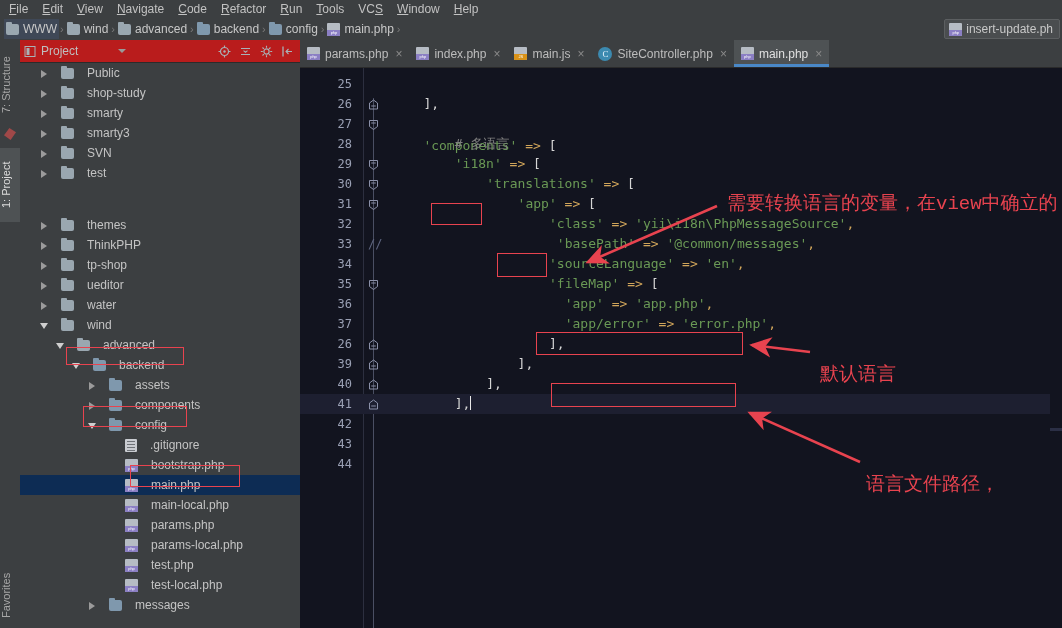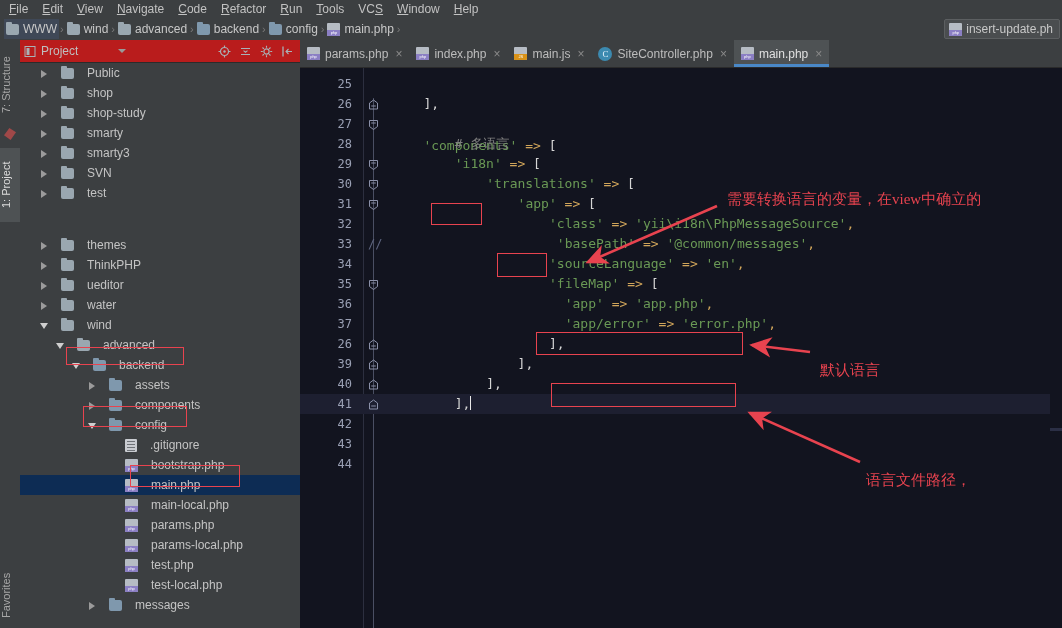--- a/index.html
+++ b/index.html
@@ -181,22 +181,22 @@
   .s-op{color:#d0a55a;}
   .s-br{color:#d6d6d6;}
   .s-cm{color:#808080;}
   .caret-bar{
     display:inline-block;width:1px;height:14px;background:#e8e8e8;vertical-align:-2px;
   }
 
   
   .rbox{position:absolute;border:1.6px solid #e8434f;box-sizing:border-box;pointer-events:none;}
   .rtext{
-    position:absolute;color:#e8434f;font-size:15px;white-space:nowrap;
-    font-family:Liberation Serif, serif;pointer-events:none;
+    position:absolute;color:#e8434f;font-size:19px;white-space:nowrap;
+    font-family:Liberation Mono, monospace;pointer-events:none;
   }
   .arrow-svg{position:absolute;pointer-events:none;overflow:visible;}
 
   
   .markstripe{position:absolute;right:0;top:28px;width:12px;bottom:0;background:#12141f;}
   .cur-mark{position:absolute;right:0;width:12px;height:3px;background:#2b2f45;}
 </style>
 </head>
 <body>
 
@@ -309,27 +309,20 @@
             <span class="arr-r"></span>
           </span>
           <span class="ficon" style="margin-left: 2px;"></span>
           <span class="tlabel">Public</span>
         </div>
         <div class="trow" style="padding-left: 18px;">
           <span class="tw">
             <span class="arr-r"></span>
           </span>
           <span class="ficon" style="margin-left: 2px;"></span>
-          <span class="tlabel">shop</span>
-        </div>
-        <div class="trow" style="padding-left: 18px;">
-          <span class="tw">
-            <span class="arr-r"></span>
-          </span>
-          <span class="ficon" style="margin-left: 2px;"></span>
           <span class="tlabel">shop-study</span>
         </div>
         <div class="trow" style="padding-left: 18px;">
           <span class="tw">
             <span class="arr-r"></span>
           </span>
           <span class="ficon" style="margin-left: 2px;"></span>
           <span class="tlabel">smarty</span>
         </div>
         <div class="trow" style="padding-left: 18px;">
@@ -359,20 +352,27 @@
           </span>
           <span class="ficon" style="margin-left: 2px;"></span>
           <span class="tlabel">themes</span>
         </div>
         <div class="trow" style="padding-left: 18px;">
           <span class="tw">
             <span class="arr-r"></span>
           </span>
           <span class="ficon" style="margin-left: 2px;"></span>
           <span class="tlabel">ThinkPHP</span>
+        </div>
+        <div class="trow" style="padding-left: 18px;">
+          <span class="tw">
+            <span class="arr-r"></span>
+          </span>
+          <span class="ficon" style="margin-left: 2px;"></span>
+          <span class="tlabel">tp-shop</span>
         </div>
         <div class="trow" style="padding-left: 18px;">
           <span class="tw">
             <span class="arr-r"></span>
           </span>
           <span class="ficon" style="margin-left: 2px;"></span>
           <span class="tlabel">ueditor</span>
         </div>
         <div class="trow" style="padding-left: 18px;">
           <span class="tw">

